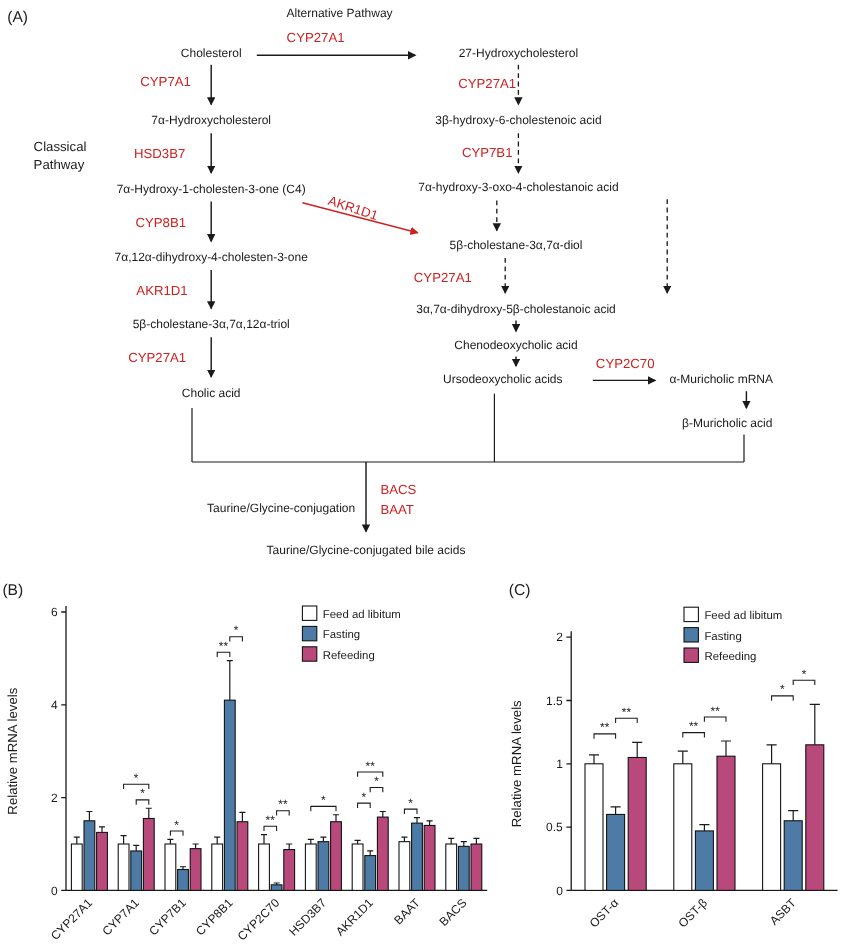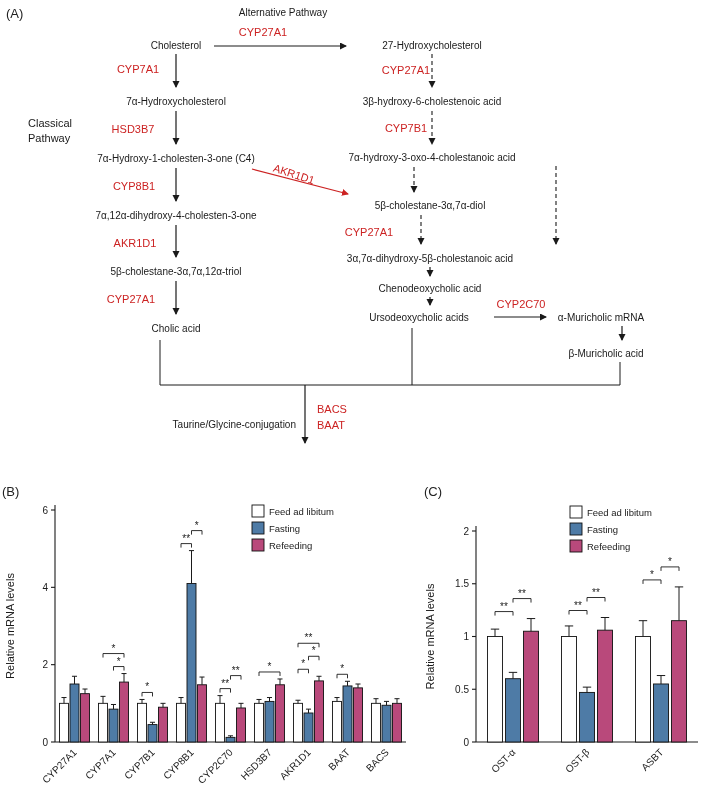--- a/index.html
+++ b/index.html
@@ -93,20 +93,21 @@
     <div class="node bold" style="left:176px;top:328px">Cholic acid</div>
     <div class="node" style="left:432px;top:101px">3β-hydroxy-6-cholestenoic acid</div>
     <div class="node" style="left:432px;top:157px">7α-hydroxy-3-oxo-4-cholestanoic acid</div>
     <div class="node" style="left:430px;top:205px">5β-cholestane-3α,7α-diol</div>
     <div class="node" style="left:430px;top:258px">3α,7α-dihydroxy-5β-cholestanoic acid</div>
     <div class="node bold" style="left:430px;top:288px">Chenodeoxycholic acid</div>
     <div class="node bold" style="left:419px;top:317px">Ursodeoxycholic acids</div>
     <div class="node bold" style="left:601px;top:317px">α-Muricholic mRNA</div>
     <div class="node bold" style="left:606px;top:353px">β-Muricholic acid</div>
     <div class="node right-anchor" style="left:296px;top:424px">Taurine/Glycine-conjugation</div>
+    <div class="node bold" style="left:305px;top:459px">Taurine/Glycine-conjugated bile acids</div>
 
     <div class="enzyme" style="left:263px;top:32px">CYP27A1</div>
     <div class="enzyme" style="left:138px;top:69px">CYP7A1</div>
     <div class="enzyme" style="left:133px;top:129px">HSD3B7</div>
     <div class="enzyme" style="left:134px;top:186px">CYP8B1</div>
     <div class="enzyme" style="left:135px;top:243px">AKR1D1</div>
     <div class="enzyme" style="left:131px;top:299px">CYP27A1</div>
     <div class="enzyme" style="left:406px;top:70px">CYP27A1</div>
     <div class="enzyme" style="left:406px;top:128px">CYP7B1</div>
     <div class="enzyme rot18" style="left:294px;top:174px">AKR1D1</div>

